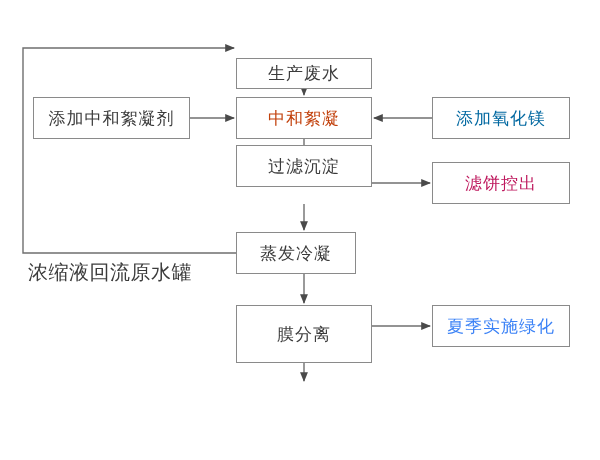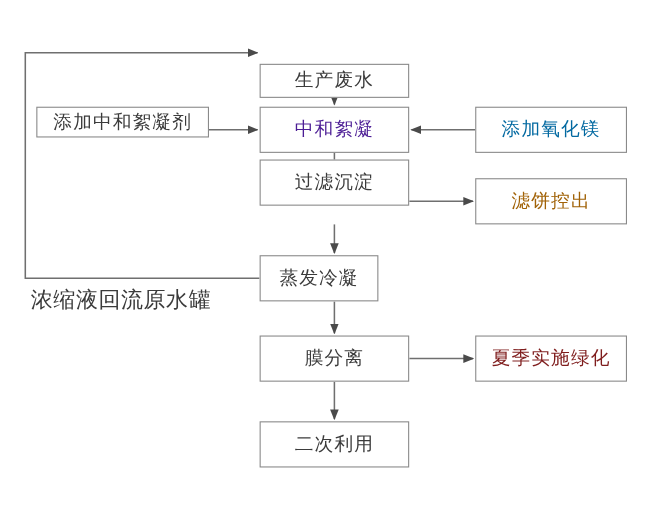--- a/index.html
+++ b/index.html
@@ -68,25 +68,24 @@
       <path d="M 304 347 L 304 381"></path>
       <path d="M 190 118 L 234 118"></path>
       <path d="M 432 118 L 374 118"></path>
       <path d="M 372 183 L 430 183"></path>
       <path d="M 372 326 L 430 326"></path>
       <path d="M 236 253 L 23 253 L 23 48 L 234 48"></path>
     </g>
   </svg>
 
   <div class="node" style="left: 236px; top: 25px; width: 136px; height: 31px; border-color: rgb(138, 138, 138); color: rgb(59, 59, 59); margin-top: 33px;">生产废水</div>
-  <div class="node" style="left: 236px; top: 97px; width: 136px; height: 42px; border-color: rgb(138, 138, 138); color: #4c1d95;">中和絮凝</div>
+  <div class="node" style="left: 236px; top: 97px; width: 136px; height: 42px; border-color: rgb(138, 138, 138); color: #c2410c;">中和絮凝</div>
   <div class="node" style="left: 236px; top: 145px; width: 136px; height: 42px; border-color: rgb(138, 138, 138); color: rgb(59, 59, 59);">过滤沉淀</div>
-  <div class="node" style="left: 236px; top: 232px; width: 108px; height: 42px; border-color: rgb(138, 138, 138); color: rgb(59, 59, 59);">蒸发冷凝</div>
-  <div class="node" style="left: 236px; top: 305px; width: 136px; height: 42px; border-color: rgb(138, 138, 138); color: rgb(59, 59, 59);">膜分离</div>
-  <div class="node" style="left: 236px; top: 383px; width: 136px; height: 42px; border-color: rgb(138, 138, 138); color: rgb(59, 59, 59);">二次利用</div>
-  <div class="node" style="left: 33px; top: 97px; width: 157px; height: 28px; border-color: rgb(138, 138, 138); color: rgb(59, 59, 59);">添加中和絮凝剂</div>
+  <div class="node" style="left: 236px; top: 232px; width: 120px; height: 42px; border-color: rgb(138, 138, 138); color: rgb(59, 59, 59);">蒸发冷凝</div>
+  <div class="node" style="left: 236px; top: 305px; width: 136px; height: 58px; border-color: rgb(138, 138, 138); color: rgb(59, 59, 59);">膜分离</div>
+  <div class="node" style="left: 33px; top: 97px; width: 157px; height: 42px; border-color: rgb(138, 138, 138); color: rgb(59, 59, 59);">添加中和絮凝剂</div>
   <div class="node" style="left: 432px; top: 97px; width: 138px; height: 42px; border-color: rgb(138, 138, 138); color: #0369a1;">添加氧化镁</div>
-  <div class="node" style="left: 432px; top: 162px; width: 138px; height: 42px; border-color: rgb(138, 138, 138); color: #a16207;">滤饼控出</div>
-  <div class="node" style="left: 432px; top: 305px; width: 138px; height: 42px; border-color: rgb(138, 138, 138); color: #7f1d1d;">夏季实施绿化</div>
+  <div class="node" style="left: 432px; top: 162px; width: 138px; height: 42px; border-color: rgb(138, 138, 138); color: #be185d;">滤饼控出</div>
+  <div class="node" style="left: 432px; top: 305px; width: 138px; height: 42px; border-color: rgb(138, 138, 138); color: #3b82f6;">夏季实施绿化</div>
 
   <div class="edge-label" style="left: 28px; top: 262px; color: rgb(59, 59, 59);">浓缩液回流原水罐</div>
 
 </div>
 
 </body></html>

